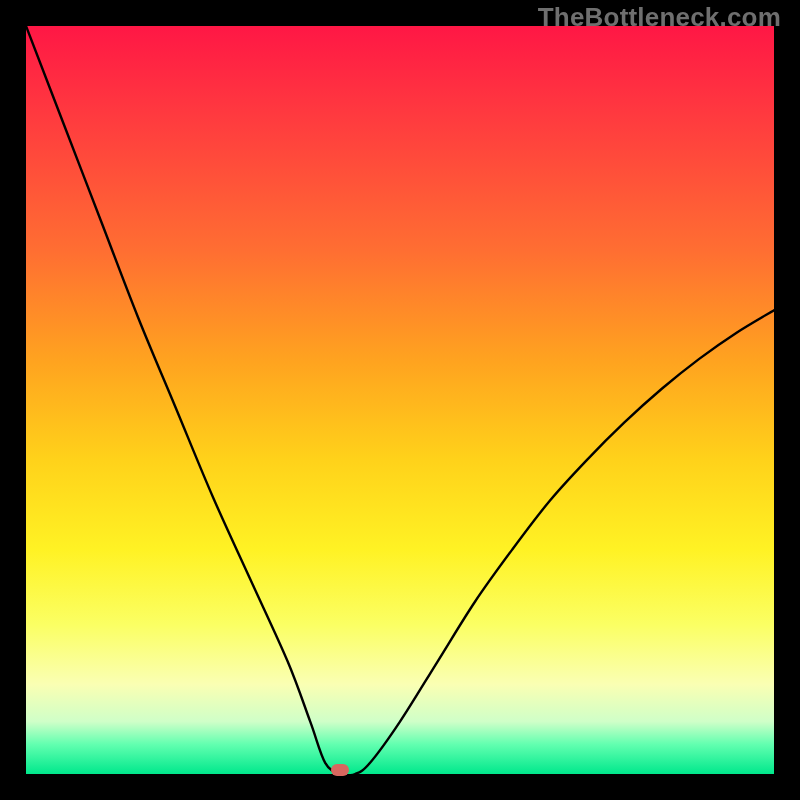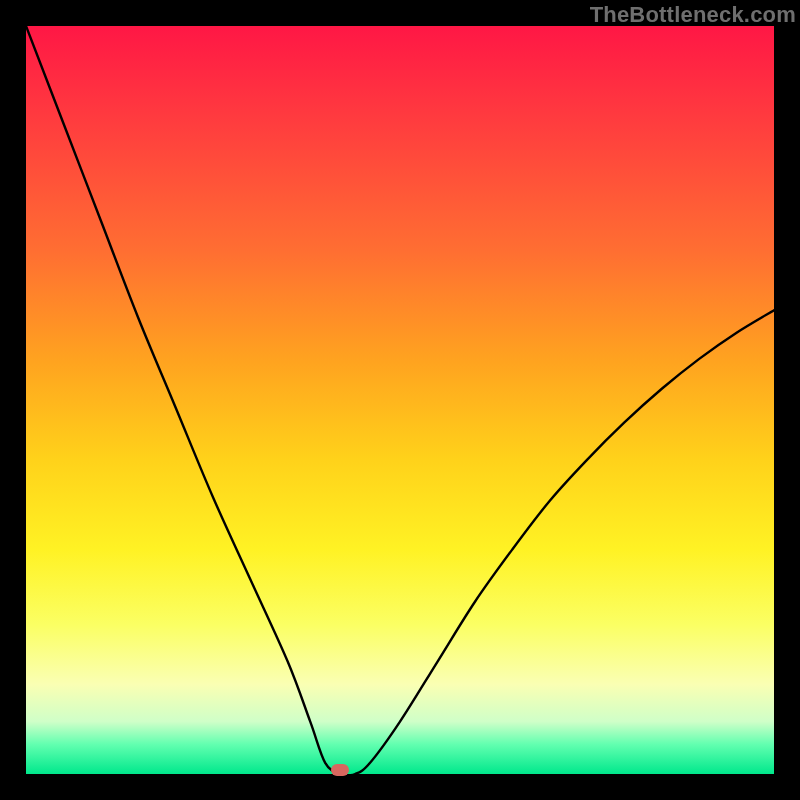--- a/index.html
+++ b/index.html
@@ -6,23 +6,23 @@
   html, body { width: 800px; height: 800px; background: #000; overflow: hidden; }
   .frame {
     position: relative;
     width: 800px;
     height: 800px;
     background: #000;
   }
   .watermark {
     position: absolute;
     top: 2px;
-    right: 4px;
+    right: 19px;
     font-family: Arial, Helvetica, sans-serif;
-    font-size: 22px;
+    font-size: 26px;
     font-weight: 600;
     color: #6f6f6f;
     letter-spacing: 0.2px;
     z-index: 3;
   }
   .plot-area {
     position: absolute;
     left: 26px;
     top: 26px;
     width: 748px;

